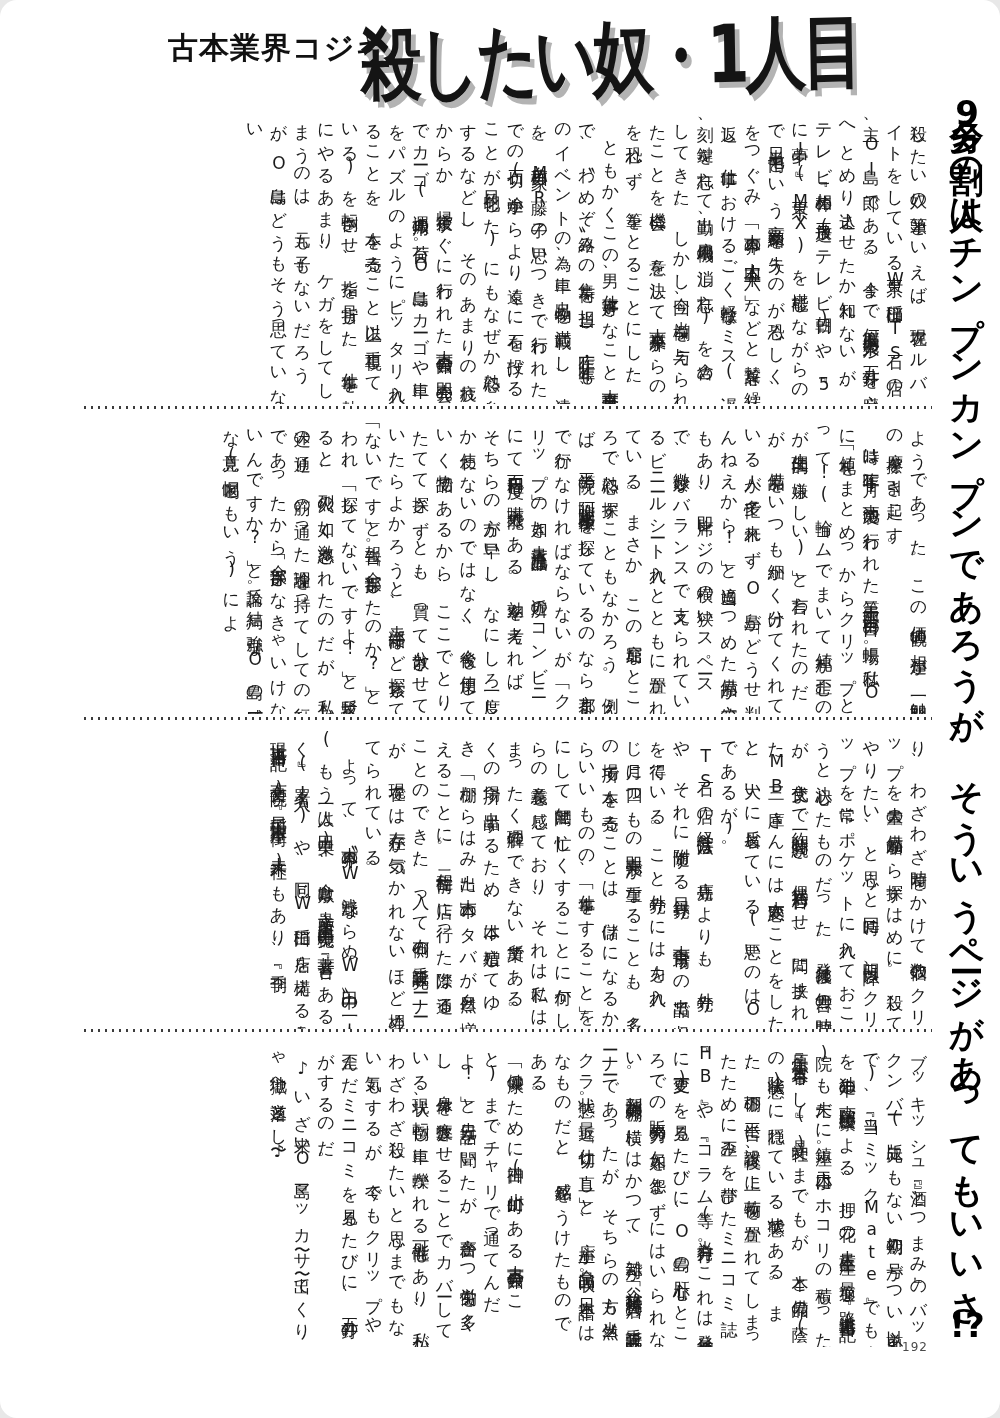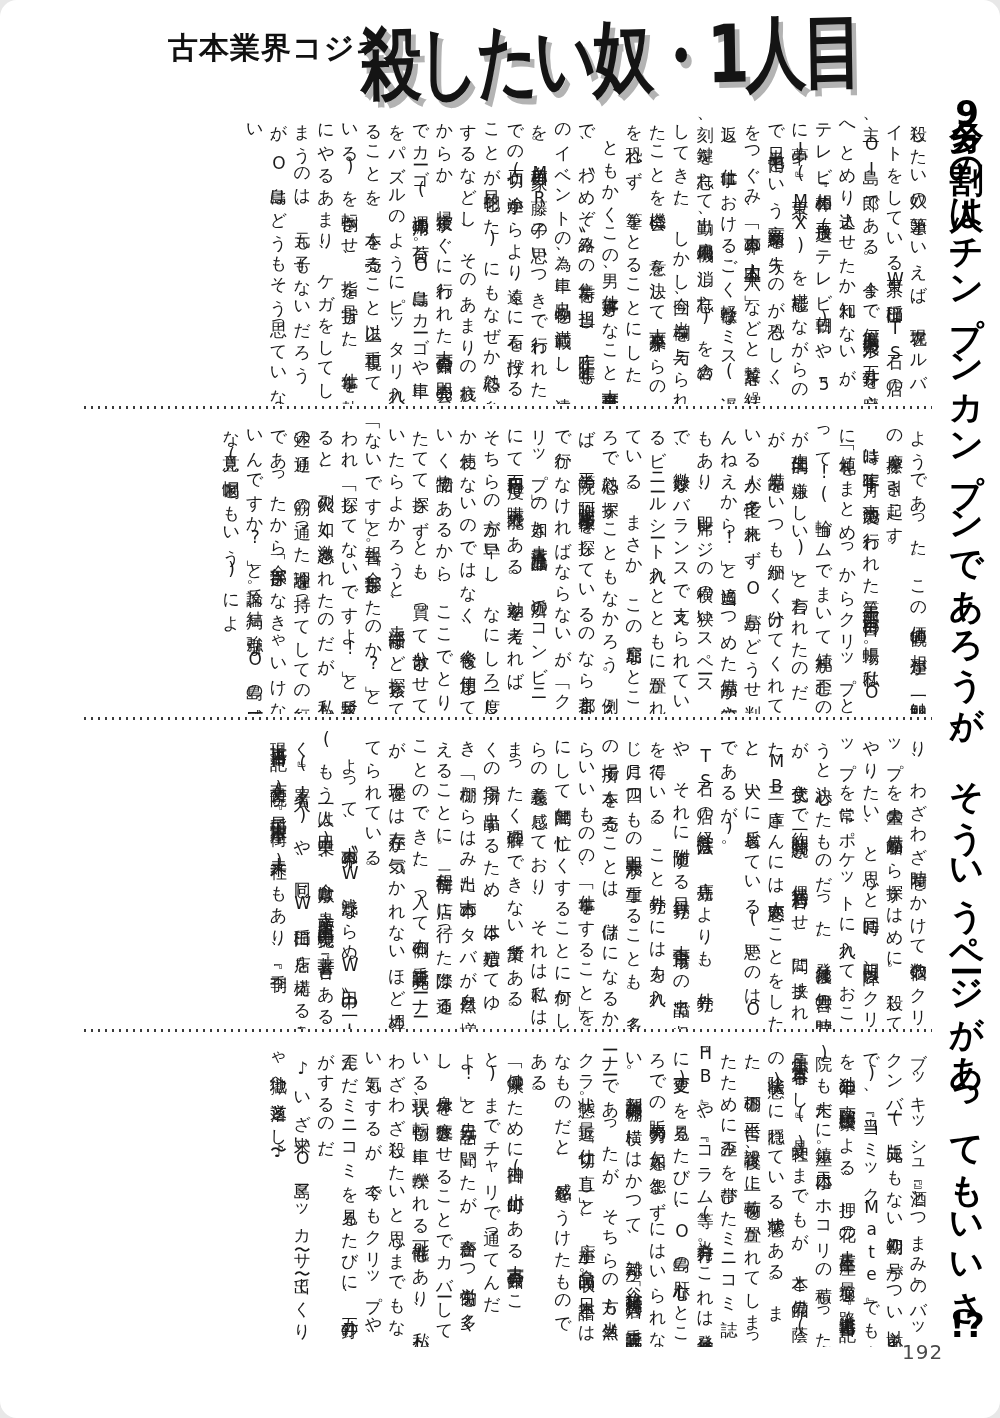--- a/index.html
+++ b/index.html
@@ -44,21 +44,21 @@
   
   .sep{
     position:absolute;left:84px;width:848px;height:3px;
     background:repeating-linear-gradient(90deg,#3c3c3c 0 2.2px,transparent 2.2px 7px);
   }
   #sep1{top:406px;}
   #sep2{top:717px;}
   #sep3{top:1029px;}
   
   .page-num{
-    position:absolute;left:902px;top:1340px;font-size:20px;color:#4a4a4a;
+    position:absolute;left:902px;top:1340px;font-size:12px;color:#4a4a4a;
     letter-spacing:1px;font-family:"DejaVu Sans","Liberation Sans",sans-serif;
   }
 </style>
 </head>
 <body>
 
 <div class="page">
 
   <div class="kicker">
     <span class="l1">古本業界コジキ</span>

